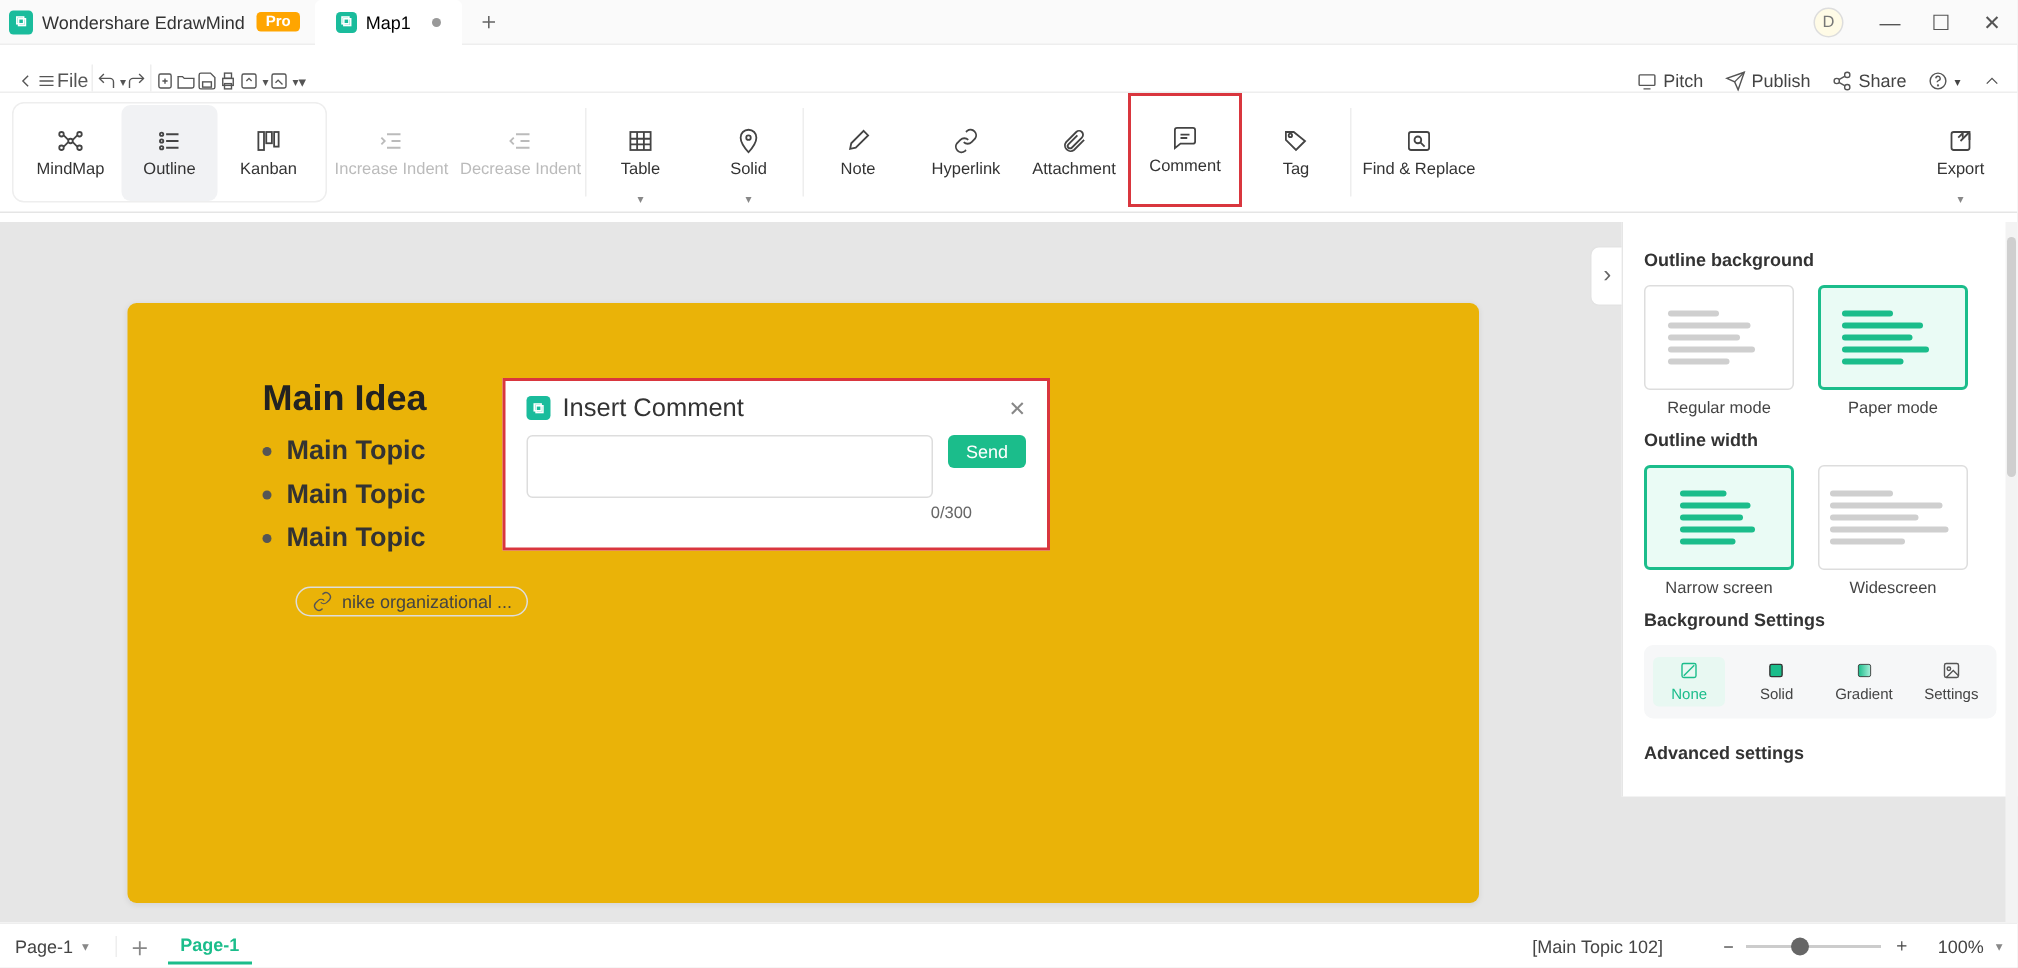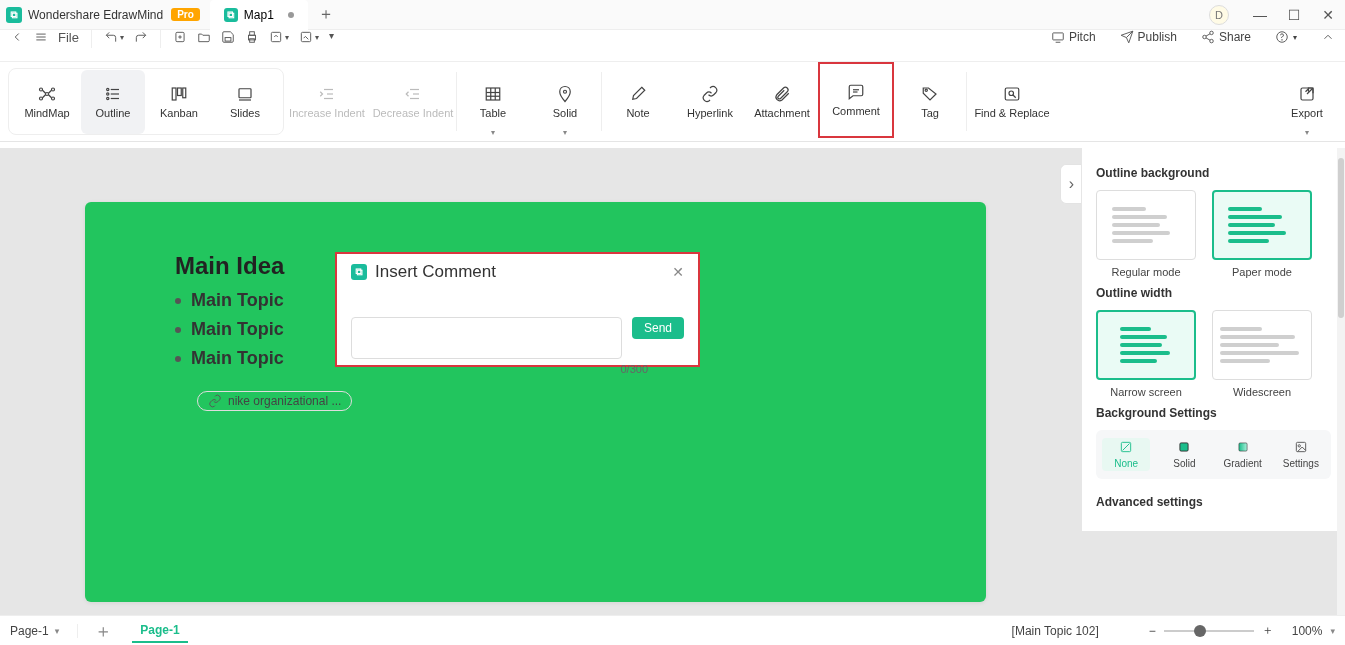--- a/index.html
+++ b/index.html
@@ -11,52 +11,52 @@
 .app-name { font-size: 12px; color: #333; }
 .pro-badge { background: #ffa500; color: #fff; font-size: 10px; padding: 1px 6px; border-radius: 3px; margin-left: 8px; font-weight: bold; }
 .tab-item { display: flex; align-items: center; gap: 6px; padding: 0 14px; height: 30px; background: #fff; margin-left: 10px; border-radius: 4px 4px 0 0; font-size: 12px; }
 .tab-dot { width: 6px; height: 6px; background: #999; border-radius: 50%; margin-left: 8px; }
 .tab-add { margin-left: 10px; color: #666; font-size: 16px; cursor: pointer; }
 .title-spacer { flex: 1; }
 .user-badge { width: 20px; height: 20px; border-radius: 50%; border: 1px solid #ddd; display: flex; align-items: center; justify-content: center; font-size: 11px; color: #777; margin-right: 14px; background:#fffbe6; }
 .win-ctrl { width: 34px; text-align: center; font-size: 14px; color: #555; cursor: pointer; }
 
 
-.menubar { height: 32px; display: flex; align-items: flex-start; padding: 0 10px; border-bottom: 1px solid #eee; gap: 10px; }
+.menubar { height: 32px; display: flex; align-items: flex-end; padding: 0 10px; border-bottom: 1px solid #eee; gap: 0; }
 .menubar .mb-btn { color: #555; font-size: 13px; display: flex; align-items: center; gap: 2px; cursor: pointer; }
 .mb-sep { width: 1px; height: 18px; background: #eee; margin: 0 2px; }
 .mb-spacer { flex: 1; }
 .menu-right-item { display: flex; align-items: center; gap: 4px; font-size: 12px; color: #444; cursor: pointer; margin-left: 14px; }
 
 
 .ribbon { height: 80px; display: flex; align-items: stretch; border-bottom: 1px solid #e5e5e5; background: #fff; }
 .ribbon-group1 { display: flex; align-items: center; padding: 6px; gap: 2px; border: 1px solid #eee; border-radius: 8px; margin: 6px 0 6px 8px; background: #fff; }
 .view-btn { width: 64px; height: 64px; display: flex; flex-direction: column; align-items: center; justify-content: center; gap: 4px; font-size: 11px; color: #333; border-radius: 6px; cursor: pointer; }
 .view-btn.active { background: #f1f2f4; }
 .ribbon .rb-item { width: 72px; display: flex; flex-direction: column; align-items: center; justify-content: center; gap: 4px; font-size: 11px; color: #333; cursor: pointer; position: relative; }
 .rb-item.disabled { color: #bbb; }
 .rb-sep { width: 1px; background: #eee; margin: 10px 0; }
 .rb-item .caret { font-size: 8px; color: #888; position: absolute; bottom: 4px; }
 .comment-highlight { border: 2px solid #d9363e; height: 76px; display: flex; align-items: center; }
 .ribbon-spacer { flex: 1; }
 
 
 .workspace { position: absolute; top: 148px; bottom: 30px; left: 0; right: 0; display: flex; background: #e6e6e6; }
 .canvas-wrap { flex: 1; position: relative; overflow: hidden; }
-.canvas-page { position: absolute; left: 85px; top: 54px; width: 901px; height: 400px; background: #22c55e; border-radius: 6px; box-shadow: 0 1px 4px rgba(0,0,0,0.08); padding: 50px 90px; }
+.canvas-page { position: absolute; left: 85px; top: 54px; width: 901px; height: 400px; background: #eab308; border-radius: 6px; box-shadow: 0 1px 4px rgba(0,0,0,0.08); padding: 50px 90px; }
 .main-idea { font-size: 24px; font-weight: 800; color: #222; margin-bottom: 10px; }
 .topic { font-size: 18px; font-weight: 700; color: #333; margin: 8px 0; display: flex; align-items: center; gap: 10px; }
 .topic::before { content: ""; width: 6px; height: 6px; background: #555; border-radius: 50%; display: inline-block; }
 .attachment-chip { margin-top: 14px; margin-left: 22px; display: inline-flex; align-items: center; gap: 6px; border: 1px solid #ddd; border-radius: 12px; padding: 2px 10px; font-size: 12px; color: #444; }
 
 .comment-popup { position: absolute; left: 335px; top: 252px; width: 365px; height: 115px; border: 2px solid #d9363e; background: #fff; }
 .cp-head { display: flex; align-items: center; padding: 8px 14px; gap: 8px; }
 .cp-title { font-size: 17px; color: #333; flex: 1; }
 .cp-close { color: #888; cursor: pointer; font-size: 14px; }
-.cp-body { display: flex; gap: 10px; padding: 0 14px; align-items: flex-start; margin-top: 27px; }
+.cp-body { display: flex; gap: 10px; padding: 0 14px; align-items: flex-start; }
 .cp-input { flex: 1; height: 42px; border: 1px solid #ddd; border-radius: 4px; padding: 4px 6px; font-size: 12px; resize: none; }
 .cp-send { background: #1bbd8b; color: #fff; border: none; border-radius: 4px; padding: 4px 12px; font-size: 12px; cursor: pointer; }
 .cp-count { font-size: 11px; color: #666; text-align: right; padding: 4px 50px 0 0; }
 
 
 .collapse-tab { position: absolute; top: 16px; right: -1px; width: 22px; height: 40px; background: #fff; border: 1px solid #e3e3e3; border-right: none; border-radius: 6px 0 0 6px; display: flex; align-items: center; justify-content: center; color: #666; cursor: pointer; z-index: 2; }
 
 
 .rightpanel { width: 264px; background: #fff; border-left: 1px solid #e6e6e6; overflow-y: auto; padding: 12px 14px; font-size: 12px; }
 .rp-title { font-weight: 700; font-size: 12px; color: #333; margin: 6px 0 10px; }
@@ -66,21 +66,21 @@
 .rp-thumb.selected { border: 2px solid #1bbd8b; background: #eafbf5; }
 .rp-label { text-align: center; font-size: 11px; color: #444; margin-top: 6px; }
 .bg-row { display: flex; gap: 10px; justify-content: space-between; margin-top: 6px; background: #f6f7f8; border-radius: 6px; padding: 8px 6px; text-align: center; }
 .bg-opt { flex: 1; display: flex; flex-direction: column; align-items: center; gap: 4px; font-size: 10px; color: #444; cursor: pointer; border-radius: 4px; padding: 2px; }
 .bg-opt.active { background: #e8f8f2; color: #1bbd8b; }
 .rp-scroll { position: absolute; right: 0; top: 0; bottom: 0; width: 8px; background: #f3f3f3; }
 .rp-scroll-thumb { position: absolute; top: 10px; width: 6px; left: 1px; height: 160px; background: #cfcfcf; border-radius: 3px; }
 .rightpanel-wrap { position: relative; }
 
 
-.statusbar { position: absolute; bottom: 0; left: 0; right: 0; height: 30px; border-top: 1px solid #eee; background: #fff; display: flex; align-items: center; padding: 0 10px; font-size: 12px; color: #444; gap: 10px; }
+.statusbar { position: absolute; bottom: 0; left: 0; right: 0; height: 30px; border-top: 1px solid #eee; background: #fff; display: flex; align-items: center; padding: 0 10px; font-size: 12px; color: #444; }
 .page-dd { display: flex; align-items: center; gap: 6px; border-right: 1px solid #eee; padding-right: 18px; }
 .page-add { color: #888; font-size: 18px; cursor: pointer; padding: 0 6px; }
 .page-current { color: #1bbd8b; font-weight: 600; border-bottom: 2px solid #1bbd8b; padding: 4px 8px; margin-left: 4px; }
 .sb-spacer { flex: 1; }
 .zoom-ctrl { display: flex; align-items: center; gap: 8px; }
 .zoom-track { width: 90px; height: 2px; background: #ccc; position: relative; }
 .zoom-knob { position: absolute; top: -5px; left: 30px; width: 12px; height: 12px; border-radius: 50%; background: #666; }
 
 
 .ic { width: 18px; height: 18px; stroke: #444; fill: none; stroke-width: 1.6; }
@@ -251,27 +251,20 @@
       <span>Outline</span>
     </div>
     <div class="view-btn">
       <svg class="ic" viewBox="0 0 24 24">
           <rect x="3" y="4" width="5" height="16"></rect>
           <rect x="10" y="4" width="5" height="10"></rect>
           <rect x="17" y="4" width="4" height="13"></rect>
         </svg>
       <span>Kanban</span>
     </div>
-    <div class="view-btn">
-      <svg class="ic" viewBox="0 0 24 24">
-          <rect x="4" y="5" width="16" height="12" rx="1"></rect>
-          <line x1="4" y1="20" x2="20" y2="20"></line>
-        </svg>
-      <span>Slides</span>
-    </div>
   </div>
   <div class="rb-item disabled" style="width:86px">
     <svg class="ic" viewBox="0 0 24 24" style="stroke:#bbb">
         <line x1="8" y1="6" x2="20" y2="6"></line>
         <line x1="12" y1="12" x2="20" y2="12"></line>
         <line x1="8" y1="18" x2="20" y2="18"></line>
         <polyline points="3 9 6 12 3 15"></polyline>
       </svg>
     <span>Increase Indent</span>
   </div>

